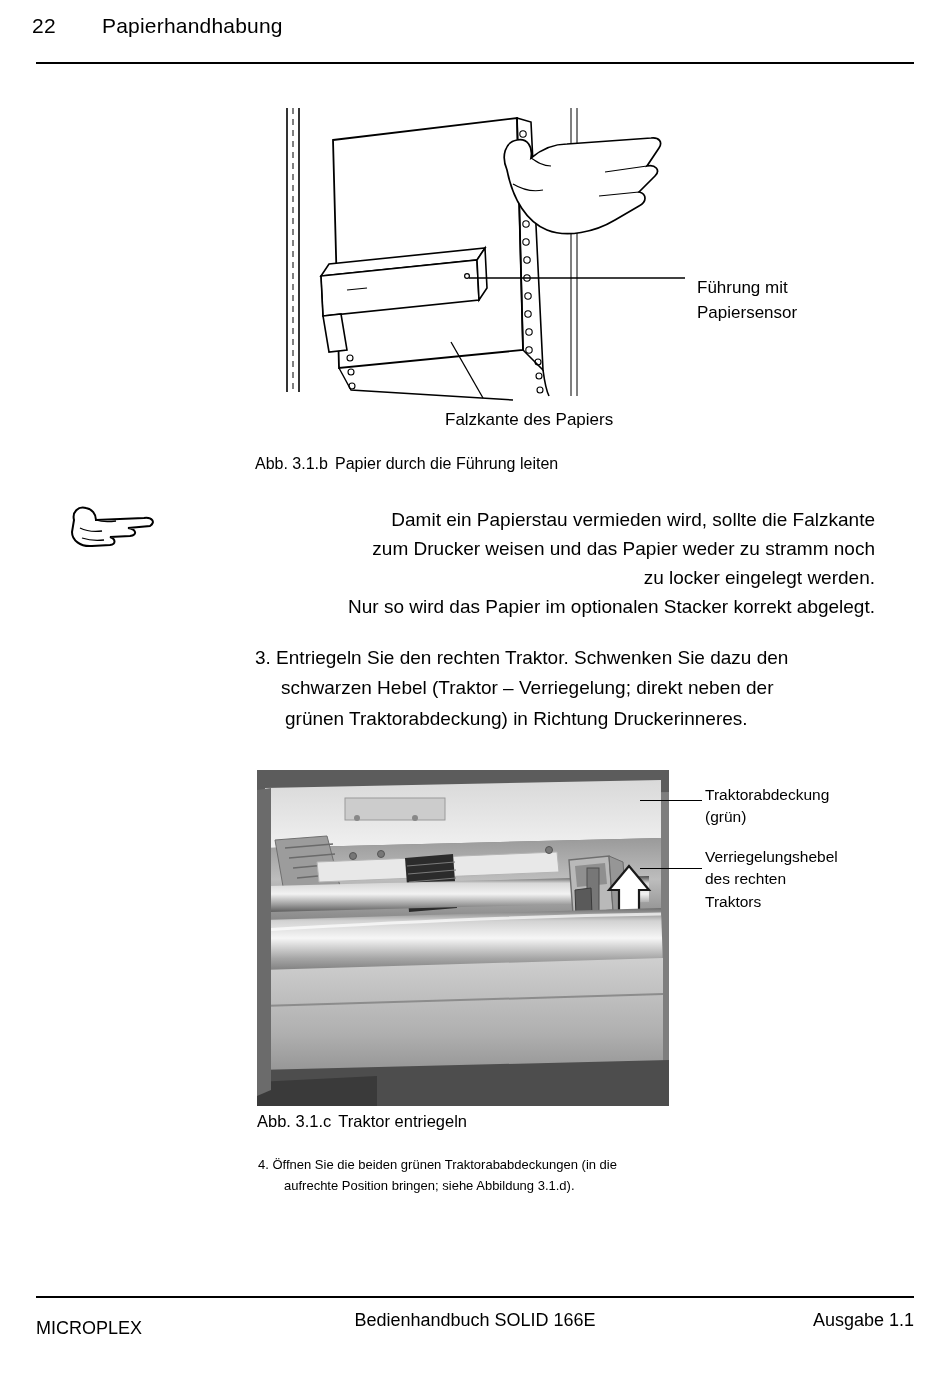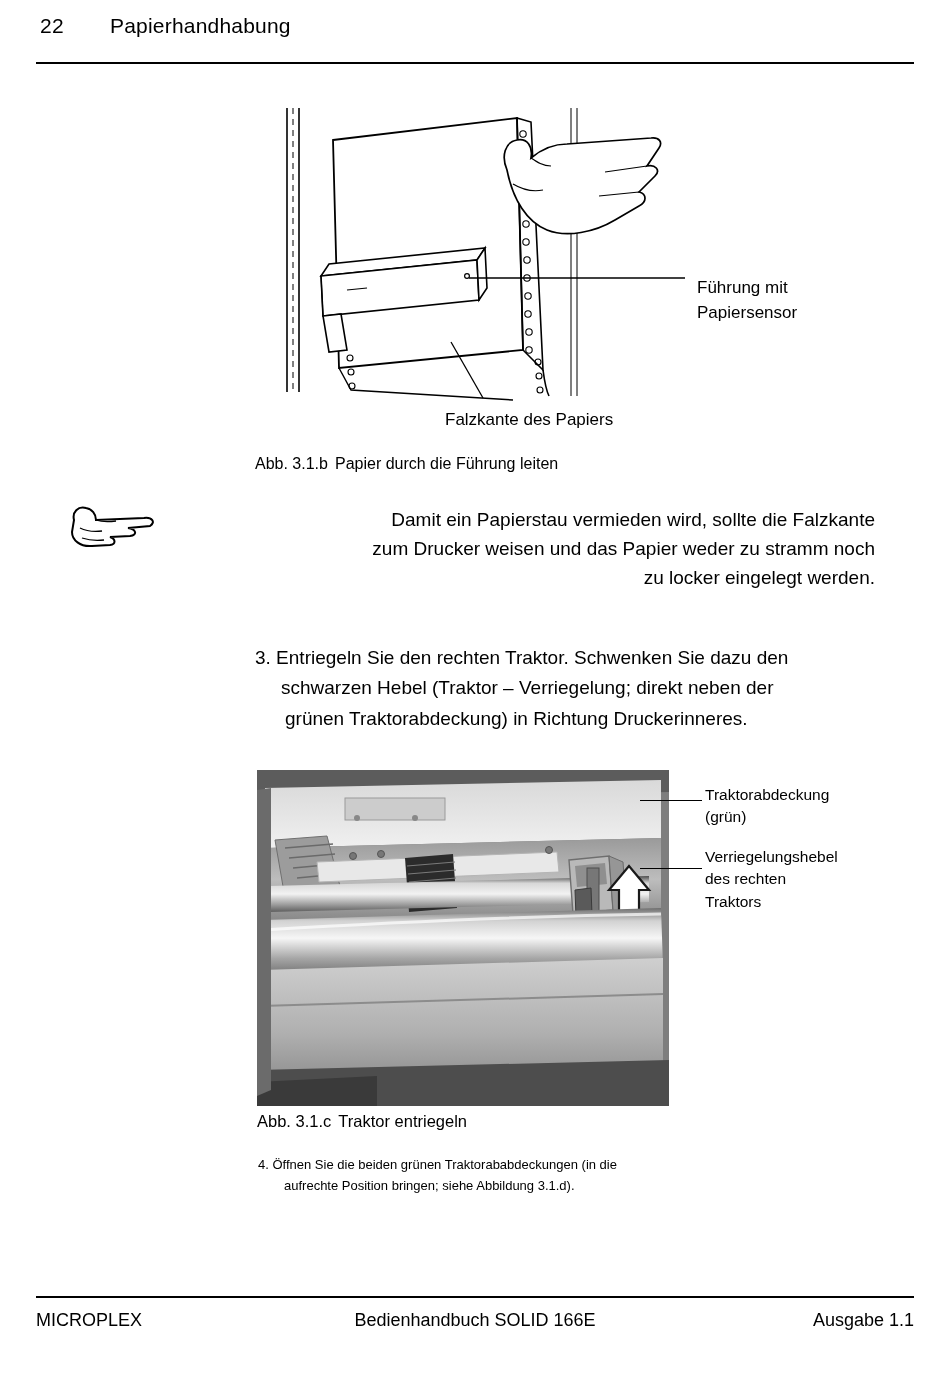--- a/index.html
+++ b/index.html
@@ -17,21 +17,21 @@
   }
   .page {
     position: absolute;
     inset: 0;
   }
 
   
   .header {
     position: absolute;
     top: 14px;
-    left: 40px;
+    left: 32px;
     right: 36px;
     height: 40px;
   }
   .header .page-num {
     position: absolute;
     left: 0;
     top: 0;
     font-size: 21px;
     letter-spacing: 0.2px;
   }
@@ -167,21 +167,21 @@
     background: #000;
   }
   .footer {
     position: absolute;
     left: 36px;
     right: 36px;
     top: 1310px;
     height: 28px;
     font-size: 18px;
   }
-  .footer .left { position: absolute; left: 0; top: 0; }
+  .footer .left { position: absolute; left: 0; top: 8px; }
   .footer .center { position: absolute; left: 0; right: 0; top: 0; text-align: center; }
   .footer .right { position: absolute; right: 0; top: 0; }
 </style>
 </head>
 <body>
 
 <div class="page">
 
   <div class="header">
     <span class="page-num">22</span>
@@ -293,20 +293,21 @@
         <path d="M14 28 C 20 31, 28 32, 36 31" fill="none" stroke-width="1.3"></path>
         <path d="M16 38 C 22 40, 30 41, 38 40" fill="none" stroke-width="1.3"></path>
       </g>
     </svg>
   </div>
 
   <div class="note">
     <div>Damit ein Papierstau vermieden wird, sollte die Falzkante</div>
     <div>zum Drucker weisen und das Papier weder zu stramm noch</div>
     <div>zu locker eingelegt werden.</div>
+    <div>Nur so wird das Papier im optionalen Stacker korrekt abgelegt.</div>
   </div>
 
   <div class="step3">
     <span class="l1">3. Entriegeln Sie den rechten Traktor. Schwenken Sie dazu den</span>
     <span class="l2">schwarzen Hebel (Traktor – Verriegelung; direkt neben der</span>
     <span class="l3">grünen Traktorabdeckung) in Richtung Druckerinneres.</span>
   </div>
 
   <div class="photo">
     <svg width="412" height="336" viewBox="0 0 412 336" xmlns="http://www.w3.org/2000/svg">

